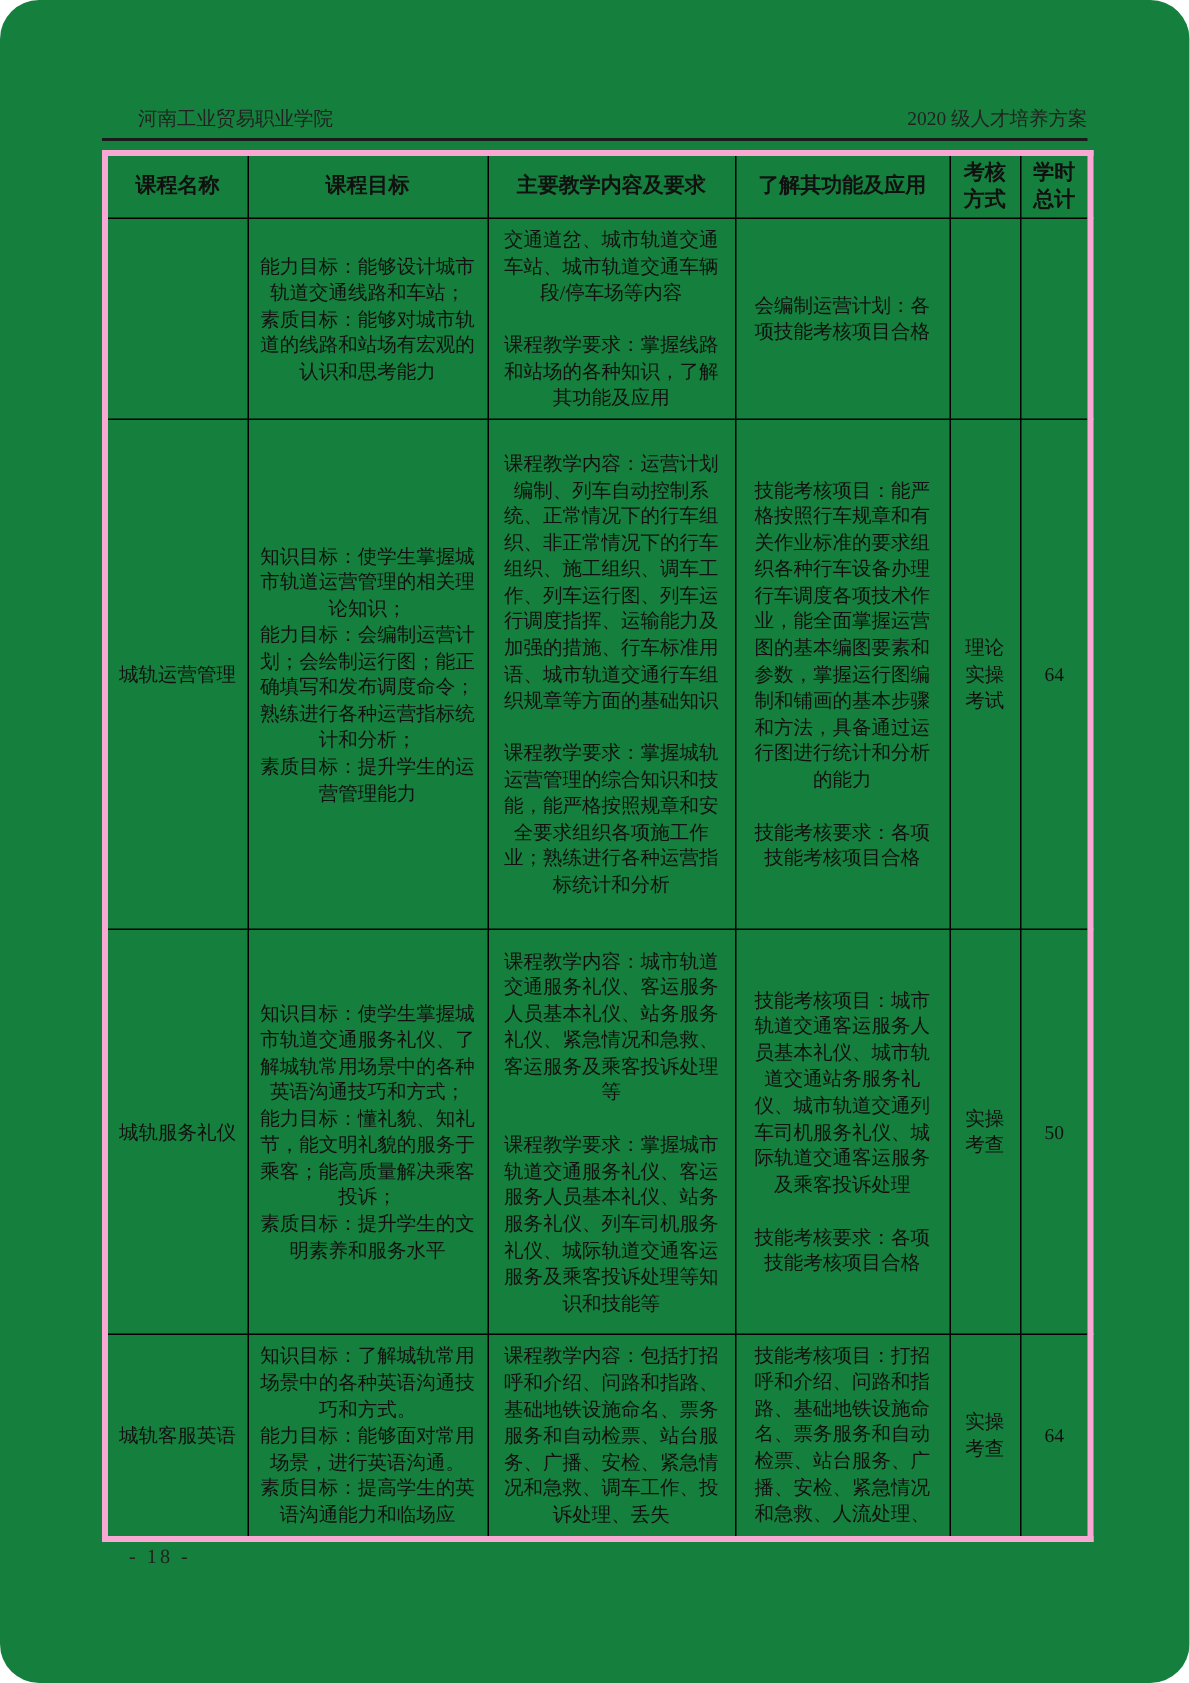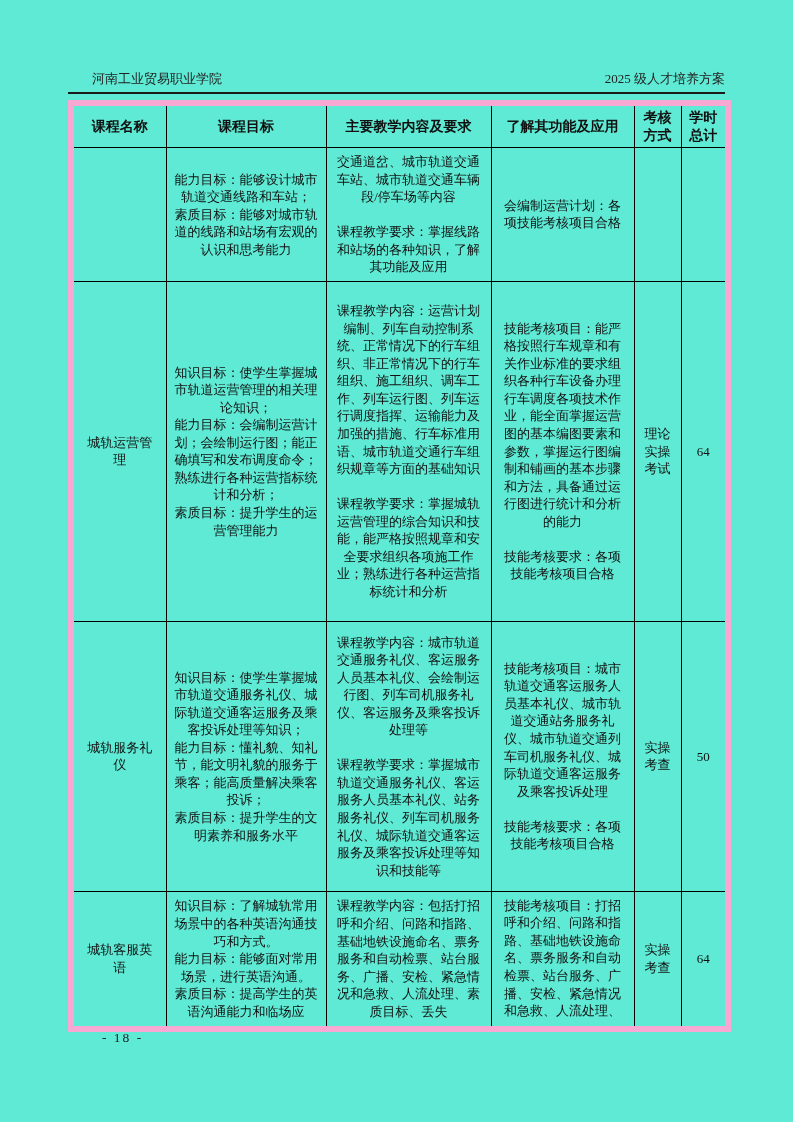--- a/index.html
+++ b/index.html
@@ -1,39 +1,40 @@
 <!DOCTYPE html>
 <html><head>
 <meta charset="utf-8">
 <style>
   html,body{margin:0;padding:0;background:#ffffff;}
   .page{
     position:relative;
     width:793px;height:1122px;
-    background:#5eead4;
+    background:#15803d;
     font-family:"Liberation Serif","DejaVu Serif",serif;
     color:#111;
     overflow:hidden;
+    border-radius:26px;
   }
   .page-header{
     position:absolute;left:68px;top:70px;width:657px;
     display:flex;justify-content:space-between;align-items:flex-end;
     font-size:13px;color:#222;
   }
   .page-header .school{padding-left:24px;}
   .header-rule{
     position:absolute;left:68px;top:92px;width:657px;height:0;
     border-top:2px solid #1a1a1a;
   }
   table.course-table{
     position:absolute;left:68px;top:100px;
     width:657px;
     border-collapse:collapse;
     table-layout:fixed;
-    border:6px solid #f9a8d4;
+    border:4px solid #f9a8d4;
   }
   .course-table th,.course-table td{
     border:1px solid #000;
     font-size:13px;
     line-height:1.35;
     padding:5px 7px;
     white-space:pre-line;
     vertical-align:middle;
     text-align:center;
     word-break:break-all;
@@ -50,31 +51,31 @@
   .t-center{text-align:center;}
   .pad-top-lg{padding-top:24px;vertical-align:top;}
   tr.head-row{height:40px;}
   tr.row-0{height:128px;}
   tr.row-1{height:340px;}
   tr.row-2{height:270px;}
   tr.row-3{height:128px;}
   .clip{max-height:124px;overflow:hidden;}
   .footer{
     position:absolute;left:86px;top:1030px;
-    font-size:13.5px;letter-spacing:2px;color:#222;margin-left:16px;
+    font-size:13.5px;letter-spacing:2px;color:#222;
   }
 </style>
 </head>
 <body>
 
 <div class="page">
 
   <div class="page-header">
     <span class="school">河南工业贸易职业学院</span>
-    <span class="plan">2025 级人才培养方案</span>
+    <span class="plan">2020 级人才培养方案</span>
   </div>
   <div class="header-rule"></div>
 
   <table class="course-table">
     <colgroup>
       <col style="width:95px">
       <col style="width:160px">
       <col style="width:165px">
       <col style="width:143px">
       <col style="width:47px">
@@ -115,39 +116,39 @@
         <td>技能考核项目：能严格按照行车规章和有关作业标准的要求组织各种行车设备办理行车调度各项技术作业，能全面掌握运营图的基本编图要素和参数，掌握运行图编制和铺画的基本步骤和方法，具备通过运行图进行统计和分析的能力
 
 技能考核要求：各项技能考核项目合格</td>
         <td class="t-center">理论
 实操
 考试</td>
         <td class="t-center">64</td>
       </tr>
       <tr class="row-2">
         <td>城轨服务礼仪</td>
-        <td>知识目标：使学生掌握城市轨道交通服务礼仪、城际轨道交通客运服务及乘客投诉处理等知识；
+        <td>知识目标：使学生掌握城市轨道交通服务礼仪、了解城轨常用场景中的各种英语沟通技巧和方式；
 能力目标：懂礼貌、知礼节，能文明礼貌的服务于乘客；能高质量解决乘客投诉；
 素质目标：提升学生的文明素养和服务水平</td>
-        <td class="v-top">课程教学内容：城市轨道交通服务礼仪、客运服务人员基本礼仪、会绘制运行图、列车司机服务礼仪、客运服务及乘客投诉处理等
+        <td class="v-top">课程教学内容：城市轨道交通服务礼仪、客运服务人员基本礼仪、站务服务礼仪、紧急情况和急救、客运服务及乘客投诉处理等
 
 课程教学要求：掌握城市轨道交通服务礼仪、客运服务人员基本礼仪、站务服务礼仪、列车司机服务礼仪、城际轨道交通客运服务及乘客投诉处理等知识和技能等</td>
         <td>技能考核项目：城市轨道交通客运服务人员基本礼仪、城市轨道交通站务服务礼仪、城市轨道交通列车司机服务礼仪、城际轨道交通客运服务及乘客投诉处理
 
 技能考核要求：各项技能考核项目合格</td>
         <td class="t-center">实操
 考查</td>
         <td class="t-center">50</td>
       </tr>
       <tr class="row-3">
         <td>城轨客服英语</td>
         <td class="v-top"><div class="clip">知识目标：了解城轨常用场景中的各种英语沟通技巧和方式。
 能力目标：能够面对常用场景，进行英语沟通。
 素质目标：提高学生的英语沟通能力和临场应</div></td>
-        <td class="v-top"><div class="clip">课程教学内容：包括打招呼和介绍、问路和指路、基础地铁设施命名、票务服务和自动检票、站台服务、广播、安检、紧急情况和急救、人流处理、素质目标、丢失</div></td>
+        <td class="v-top"><div class="clip">课程教学内容：包括打招呼和介绍、问路和指路、基础地铁设施命名、票务服务和自动检票、站台服务、广播、安检、紧急情况和急救、调车工作、投诉处理、丢失</div></td>
         <td class="v-top"><div class="clip">技能考核项目：打招呼和介绍、问路和指路、基础地铁设施命名、票务服务和自动检票、站台服务、广播、安检、紧急情况和急救、人流处理、投诉处理、丢失</div></td>
         <td class="t-center">实操
 考查</td>
         <td class="t-center">64</td>
       </tr>
     </tbody>
   </table>
 
   <div class="footer">- 18 -</div>
 

